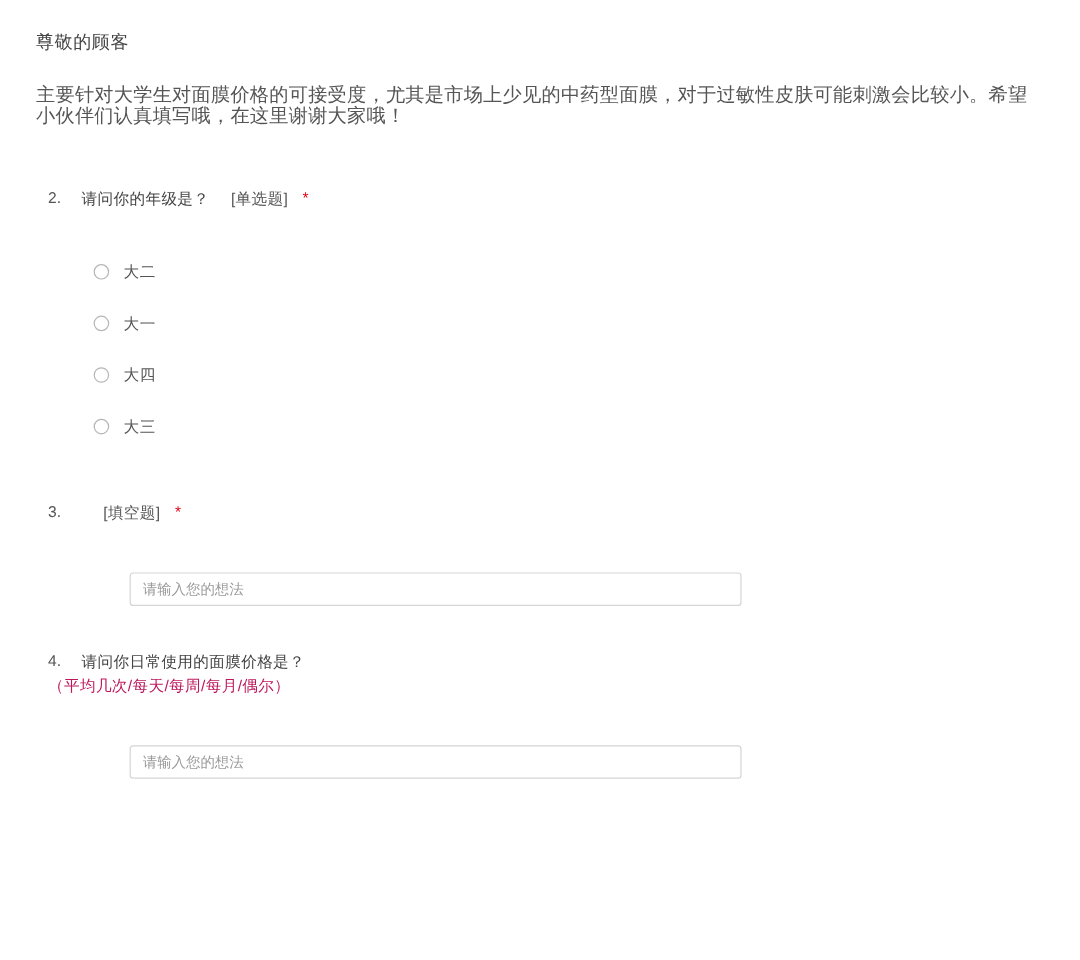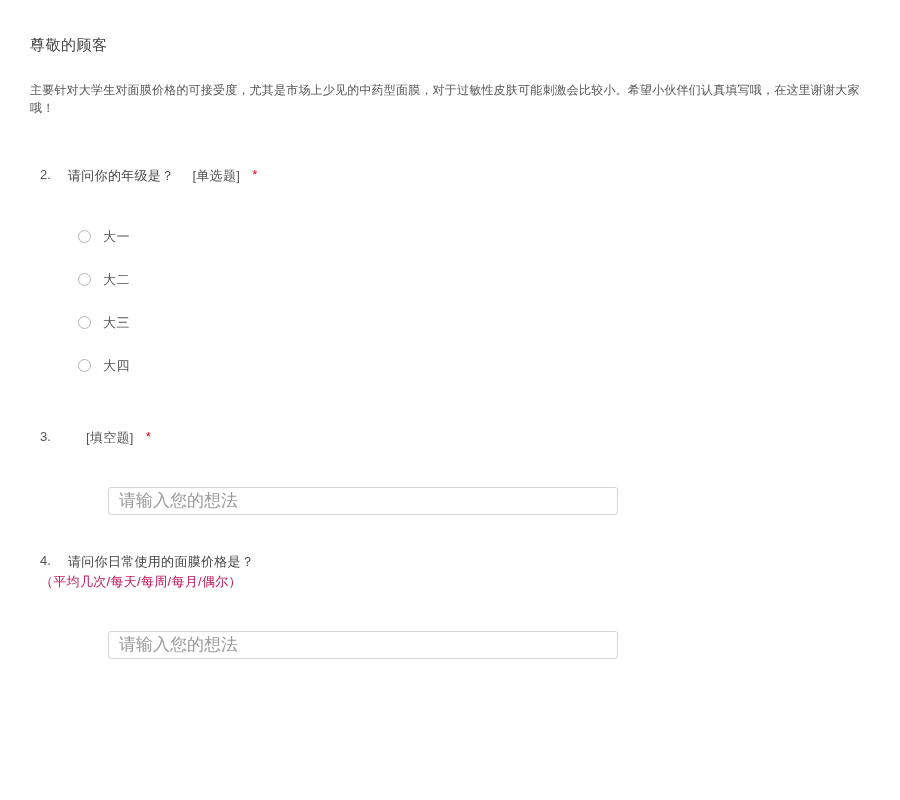--- a/index.html
+++ b/index.html
@@ -12,32 +12,32 @@
     background: #ffffff;
     font-family: "Liberation Sans", "DejaVu Sans", sans-serif;
     color: #333333;
     overflow: hidden;
   }
   .page {
     position: relative;
     width: 900px;
     height: 800px;
     box-sizing: border-box;
-    padding: 18px 30px;
+    padding: 8px 30px;
   }
   .survey-title {
     font-size: 15px;
     color: #444444;
     font-weight: normal;
     margin: 0;
     padding-top: 18px;
     letter-spacing: 0.5px;
   }
   .survey-desc {
-    font-size: 12px;
+    font-size: 16px;
     color: #555555;
     line-height: 18px;
     margin: 0;
     padding-top: 26px;
     letter-spacing: 0.2px;
   }
   .question {
     position: relative;
     padding-left: 10px;
   }
@@ -110,21 +110,21 @@
     margin-top: 40px;
     padding-left: 68px;
   }
   .text-input {
     width: 510px;
     height: 28px;
     box-sizing: border-box;
     border: 1px solid #d5d5d5;
     border-radius: 3px;
     padding: 0 10px;
-    font-size: 17px;
+    font-size: 12px;
     color: #333333;
     font-family: "Liberation Sans", "DejaVu Sans", sans-serif;
     background: #ffffff;
     outline: none;
   }
   .text-input::placeholder {
     color: #9a9a9a;
   }
   #q2 { margin-top: 50px; }
   #q3 { margin-top: 42px; }
@@ -142,33 +142,33 @@
   <div class="question" id="q2">
     <div class="q-header">
       <span class="q-index">2.</span>
       <span class="q-text">请问你的年级是？</span>
       <span class="q-type">[单选题]</span>
       <span class="q-required">*</span>
     </div>
     <div class="options">
       <div class="option">
         <span class="radio"></span>
+        <span class="option-label">大二</span>
+      </div>
+      <div class="option">
+        <span class="radio"></span>
         <span class="option-label">大一</span>
       </div>
       <div class="option">
         <span class="radio"></span>
-        <span class="option-label">大二</span>
+        <span class="option-label">大四</span>
       </div>
       <div class="option">
         <span class="radio"></span>
         <span class="option-label">大三</span>
-      </div>
-      <div class="option">
-        <span class="radio"></span>
-        <span class="option-label">大四</span>
       </div>
     </div>
   </div>
 
   <div class="question" id="q3">
     <div class="q-header">
       <span class="q-index">3.</span>
       <span class="q-type">[填空题]</span>
       <span class="q-required">*</span>
     </div>

